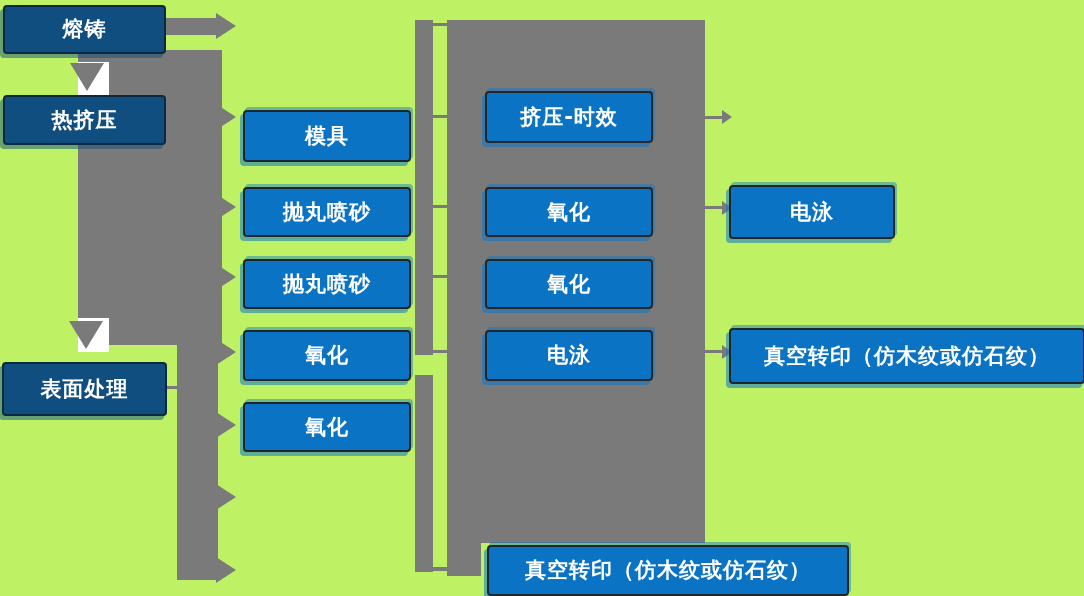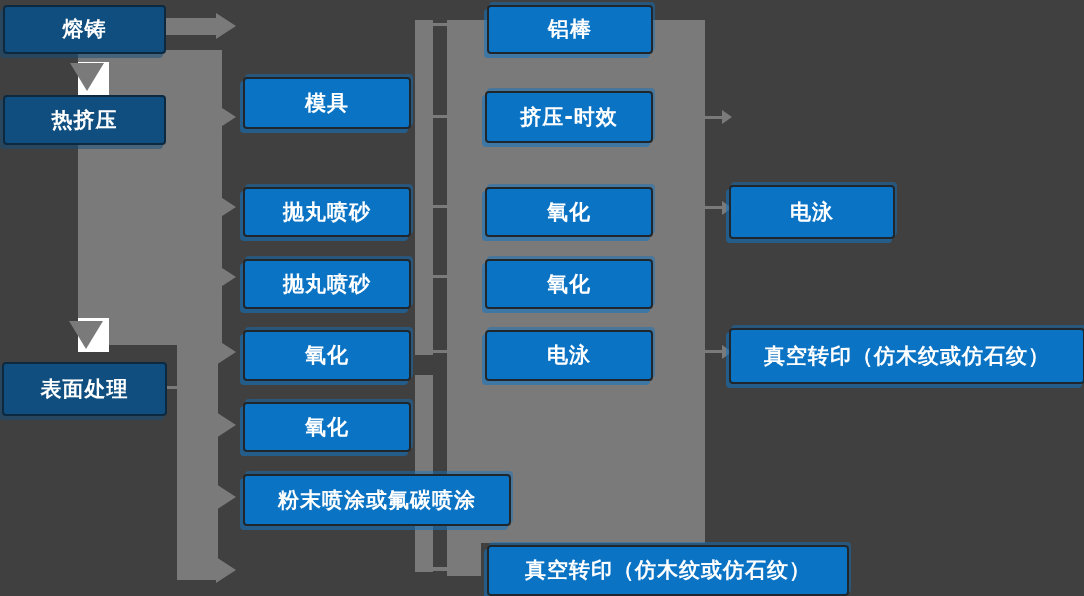--- a/index.html
+++ b/index.html
@@ -1,17 +1,17 @@
 <!DOCTYPE html>
 <html><head>
 <meta charset="utf-8">
 <style>
   html,body{margin:0;padding:0;background:#ffffff;}
   #canvas{
-    position:relative;width:1084px;height:596px;background:#404040;overflow:hidden;
+    position:relative;width:1084px;height:596px;background:#bef264;overflow:hidden;
     font-family:"DejaVu Sans","Liberation Sans",sans-serif;
   }
   .node{
     position:absolute;display:flex;align-items:center;justify-content:center;
     color:#ffffff;font-weight:bold;font-size:21px;line-height:1;border-radius:4px;
     z-index:5;white-space:nowrap;letter-spacing:1px;
   }
   .node.blue{
     background:#0a73c4;border:2px solid #20272c;
     box-shadow:-3px 4px 0 rgba(13,116,196,0.55), 2px -3px 0 rgba(13,116,196,0.45);
@@ -73,28 +73,26 @@
   <div class="sm-tri" style="left:722px;top:110px"></div>
   <div class="sm-line" style="left:705px;top:206px;width:17px"></div>
   <div class="sm-tri" style="left:722px;top:201px"></div>
   <div class="sm-line" style="left:705px;top:350px;width:17px"></div>
   <div class="sm-tri" style="left:722px;top:345px"></div>
 
   <div class="node navy" style="left:3px;top:5px;width:159px;height:45px">熔铸</div>
   <div class="node navy" style="left:3px;top:95px;width:159px;height:46px">热挤压</div>
   <div class="node navy" style="left:2px;top:362px;width:161px;height:50px">表面处理</div>
 
-  <div class="node blue" style="left:243px;top:77px;width:164px;height:48px">模具</div>
+  <div class="node blue" style="left:243px;top:110px;width:164px;height:48px">模具</div>
   <div class="node blue" style="left:243px;top:187px;width:164px;height:46px">抛丸喷砂</div>
   <div class="node blue" style="left:243px;top:259px;width:164px;height:46px">抛丸喷砂</div>
   <div class="node blue" style="left:243px;top:330px;width:164px;height:47px">氧化</div>
   <div class="node blue" style="left:243px;top:402px;width:164px;height:46px">氧化</div>
-  <div class="node blue" style="left:243px;top:474px;width:264px;height:48px">粉末喷涂或氟碳喷涂</div>
 
-  <div class="node blue" style="left:487px;top:5px;width:162px;height:45px">铝棒</div>
   <div class="node blue" style="left:485px;top:91px;width:164px;height:48px">挤压-时效</div>
   <div class="node blue" style="left:485px;top:187px;width:164px;height:46px">氧化</div>
   <div class="node blue" style="left:485px;top:259px;width:164px;height:46px">氧化</div>
   <div class="node blue" style="left:485px;top:330px;width:164px;height:47px">电泳</div>
   <div class="node blue" style="left:487px;top:545px;width:358px;height:47px">真空转印（仿木纹或仿石纹）</div>
 
   <div class="node blue" style="left:729px;top:185px;width:162px;height:50px">电泳</div>
   <div class="node blue" style="left:729px;top:328px;width:352px;height:52px">真空转印（仿木纹或仿石纹）</div>
 
 </div>

